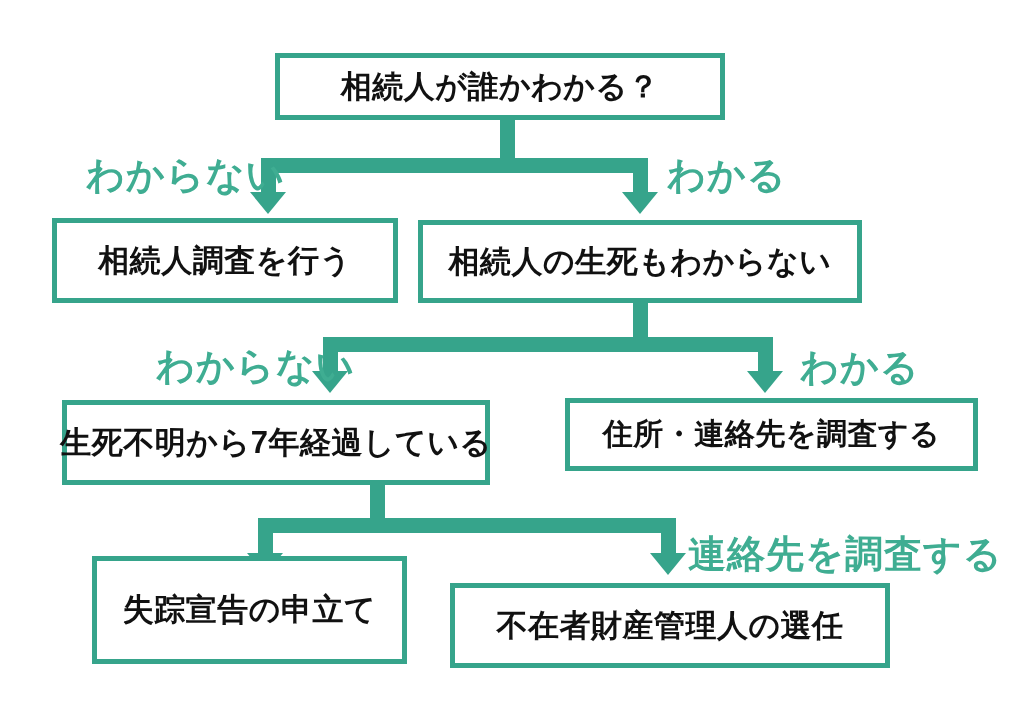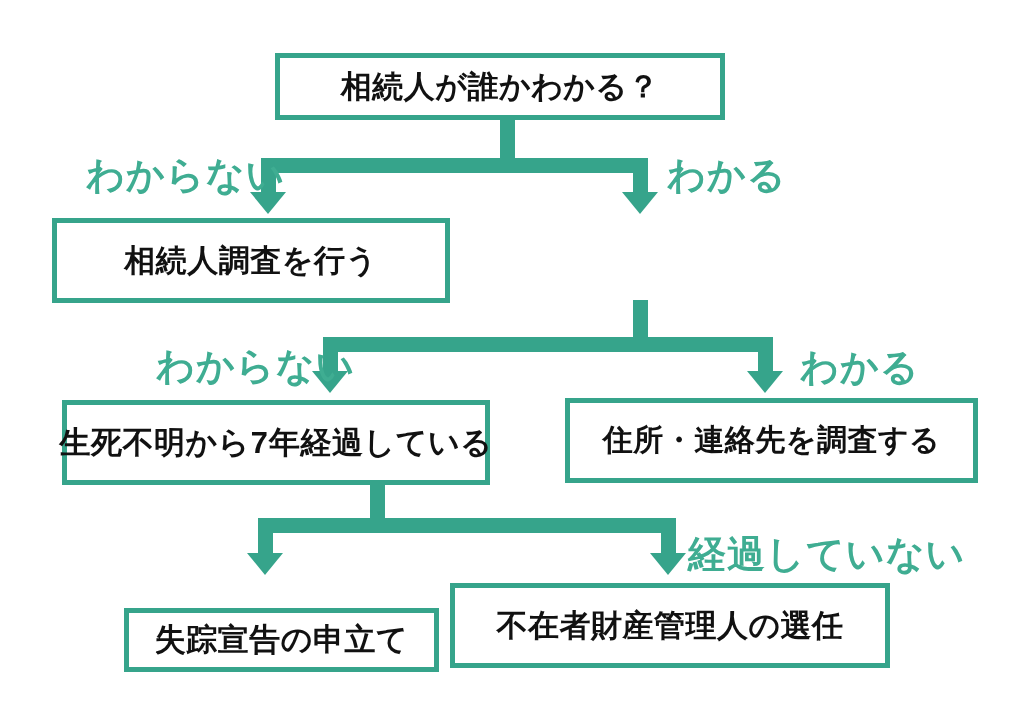--- a/index.html
+++ b/index.html
@@ -25,21 +25,20 @@
     border: 5px solid var(--accent);
     display: flex;
     align-items: center;
     justify-content: center;
     color: var(--box-text);
     font-weight: bold;
     font-size: 31px;
     letter-spacing: 0.5px;
     white-space: nowrap;
     text-align: center;
-    font-family: Liberation Mono, monospace;
   }
   .seg {
     position: absolute;
     background: var(--accent);
   }
   .arrowhead {
     position: absolute;
     width: 0; height: 0;
     border-left: 18px solid transparent;
     border-right: 18px solid transparent;
@@ -48,25 +47,25 @@
   .edge-label {
     position: absolute;
     color: var(--label);
     font-weight: bold;
     font-size: 38px;
     letter-spacing: 1px;
     white-space: nowrap;
   }
   
   #node-top   { left: 275px; top: 53px;  width: 450px; height: 67px; }
-  #node-r2l   { left: 52px;  top: 218px; width: 398px; height: 85px; }
+  #node-r2l   { left: 52px;  top: 218px; width: 346px; height: 85px; }
   #node-r2r   { left: 418px; top: 220px; width: 444px; height: 83px; }
   #node-r3l   { left: 62px;  top: 400px; width: 428px; height: 85px; }
-  #node-r3r   { left: 565px; top: 398px; width: 413px; height: 85px; font-size: 30px; }
-  #node-r4l   { left: 92px;  top: 608px; width: 315px; height: 64px; margin-left: 32px; }
+  #node-r3r   { left: 565px; top: 398px; width: 413px; height: 73px; font-size: 30px; }
+  #node-r4l   { left: 92px;  top: 556px; width: 315px; height: 108px; }
   #node-r4r   { left: 450px; top: 583px; width: 440px; height: 85px; align-items: center; }
   
   #l1-stem   { left: 500px; top: 118px; width: 15px; height: 47px; }
   #l1-bar    { left: 261px; top: 158px; width: 387px; height: 15px; }
   #l1-dropL  { left: 261px; top: 173px; width: 15px; height: 20px; }
   #l1-arrowL { left: 250px; top: 192px; }
   #l1-dropR  { left: 633px; top: 173px; width: 15px; height: 20px; }
   #l1-arrowR { left: 622px; top: 192px; }
   
   #l2-stem   { left: 633px; top: 300px; width: 15px; height: 52px; }
@@ -115,32 +114,35 @@
   <div class="arrowhead" id="l3-arrowL"></div>
   <div class="seg" id="l3-dropR"></div>
   <div class="arrowhead" id="l3-arrowR"></div>
 
   <div class="node" id="node-top">
     <span>相続人が誰かわかる？</span>
   </div>
   <div class="node" id="node-r2l">
     <span>相続人調査を行う</span>
   </div>
+  <div class="node" id="node-r2r">
+    <span>相続人の生死もわからない</span>
+  </div>
   <div class="node" id="node-r3l">
     <span>生死不明から7年経過している</span>
   </div>
   <div class="node" id="node-r3r">
     <span>住所・連絡先を調査する</span>
   </div>
   <div class="node" id="node-r4l">
     <span>失踪宣告の申立て</span>
   </div>
   <div class="node" id="node-r4r">
     <span>不在者財産管理人の選任</span>
   </div>
 
   <div class="edge-label" id="lbl-l1-left">わからない</div>
   <div class="edge-label" id="lbl-l1-right">わかる</div>
   <div class="edge-label" id="lbl-l2-left">わからない</div>
   <div class="edge-label" id="lbl-l2-right">わかる</div>
-  <div class="edge-label" id="lbl-l3-right">経過していない</div>
+  <div class="edge-label" id="lbl-l3-right">連絡先を調査する</div>
 
 </div>
 
 </body></html>

